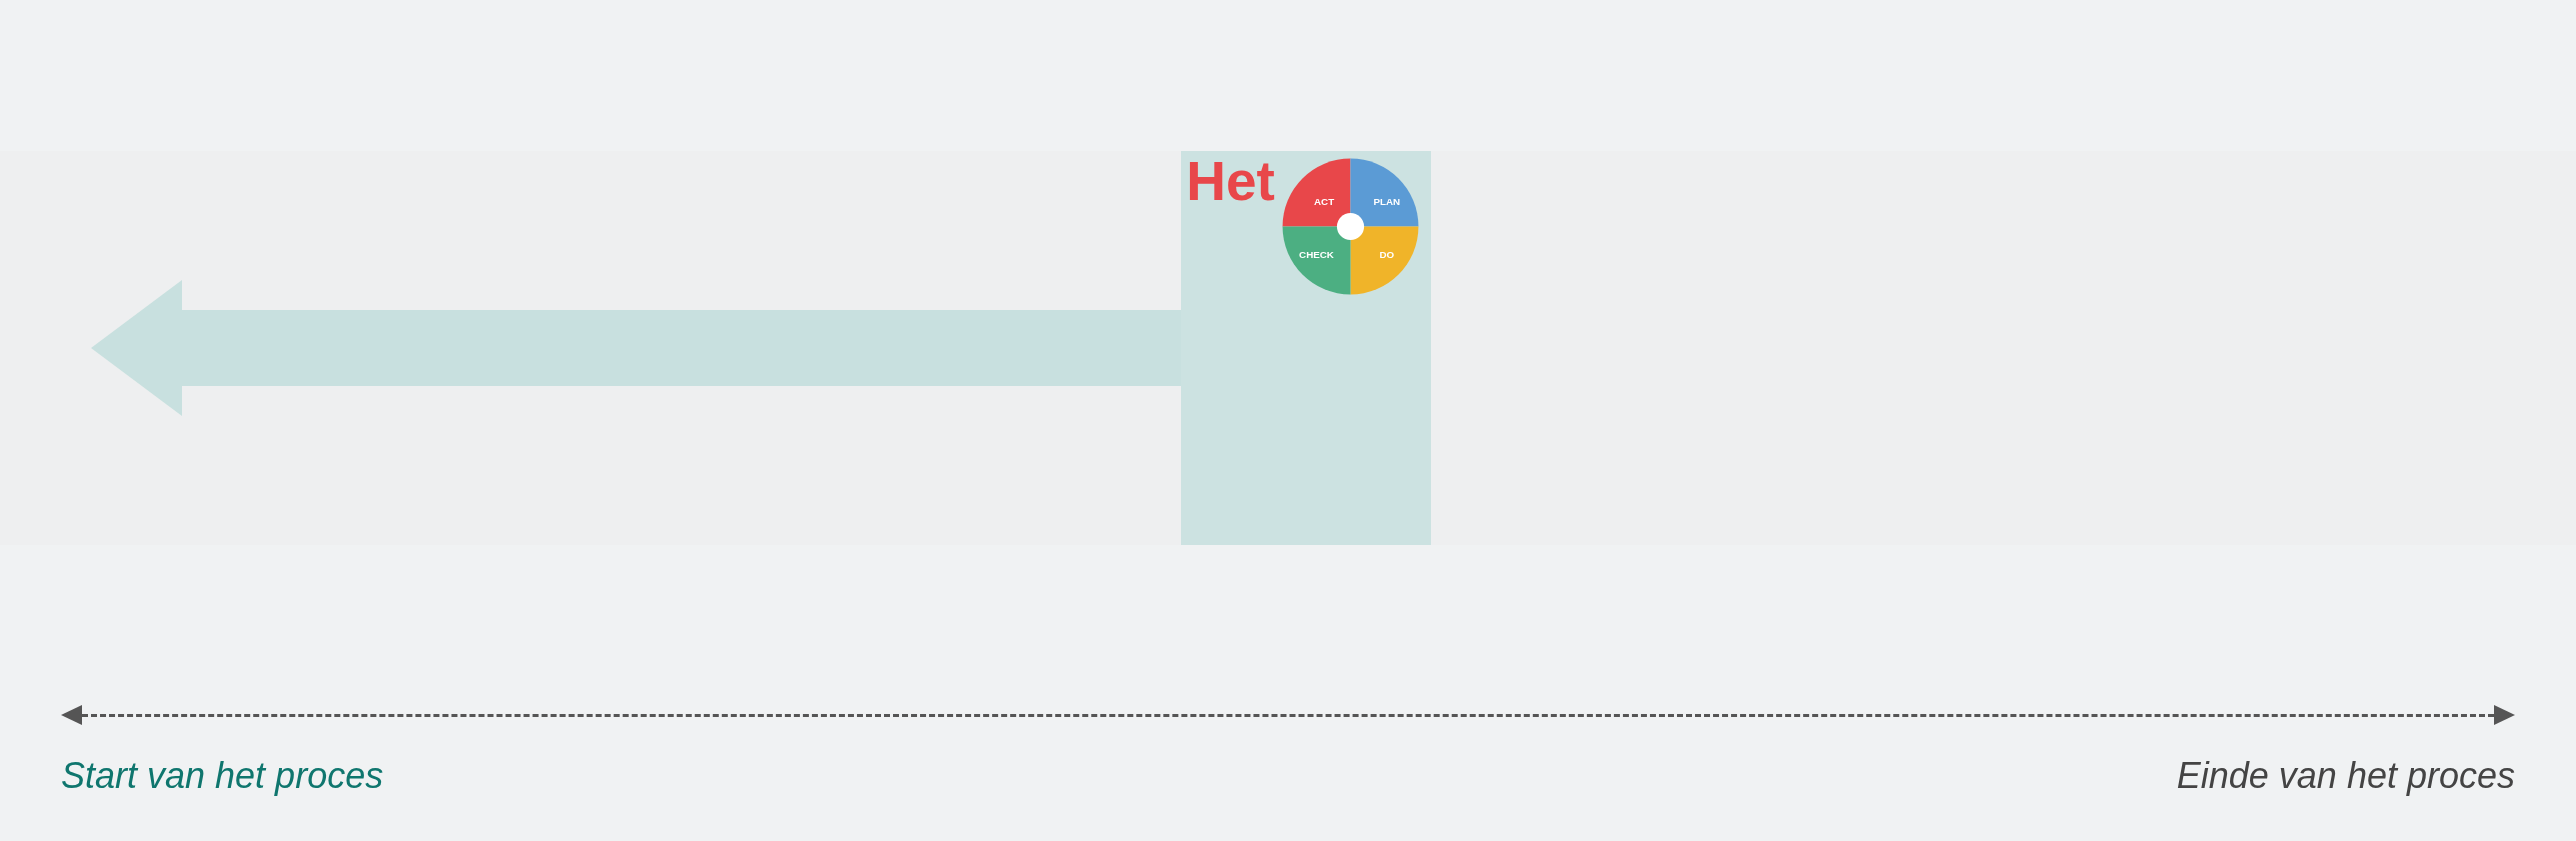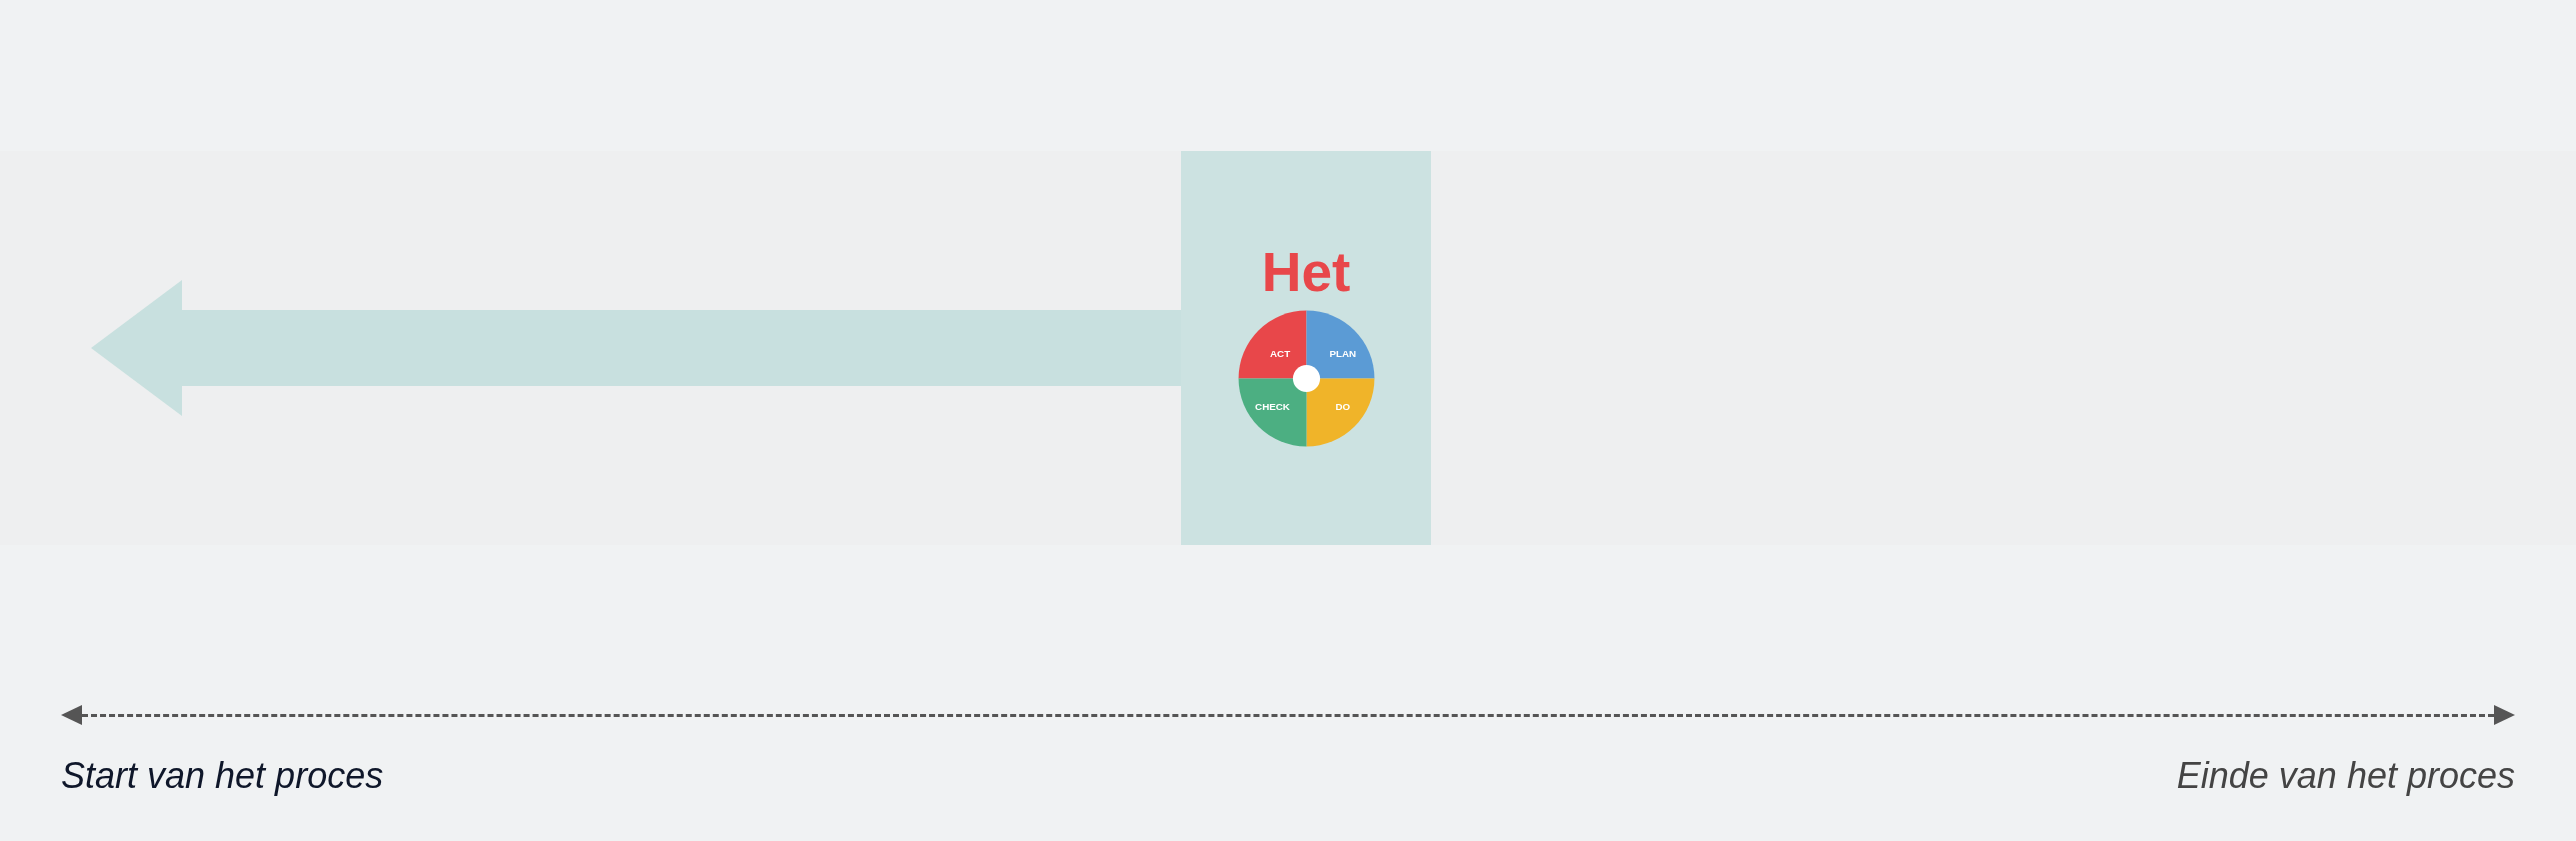--- a/index.html
+++ b/index.html
@@ -36,22 +36,20 @@
 
     
     .kpi-panel {
       position: absolute;
       left: 1181px;
       top: 0;
       width: 250px;
       height: 100%;
       background: rgba(162, 210, 206, 0.45);
       display: flex;
-      flex-direction: column;
-      align-items: center;
       justify-content: center;
       z-index: 10;
     }
 
     .kpi-title {
       font-size: 55px;
       font-weight: 700;
       color: #e8474a;
       text-align: center;
       line-height: 1.1;
@@ -120,21 +118,21 @@
       flex-shrink: 0;
     }
 
     
     .label-start {
       position: absolute;
       bottom: 45px;
       left: 61px;
       font-size: 36px;
       font-style: italic;
-      color: #0f172a;
+      color: #0f766e;
       font-weight: 400;
     }
 
     .label-end {
       position: absolute;
       bottom: 45px;
       right: 61px;
       font-size: 36px;
       font-style: italic;
       color: #444;

